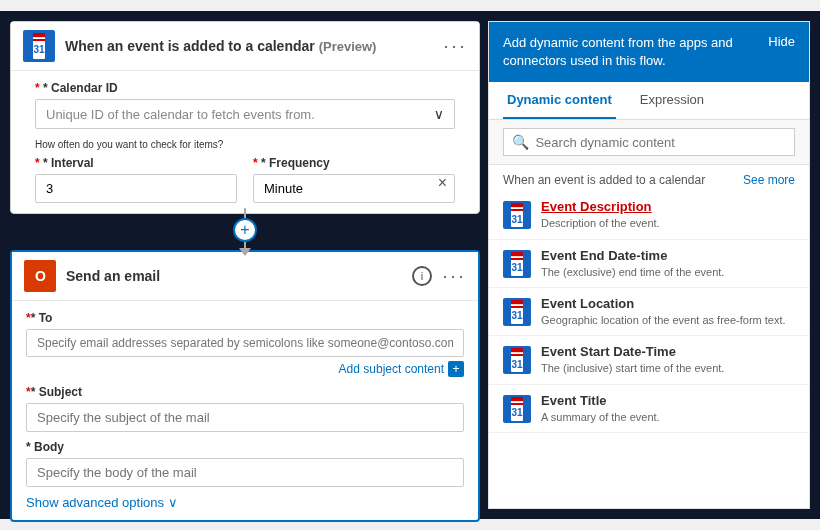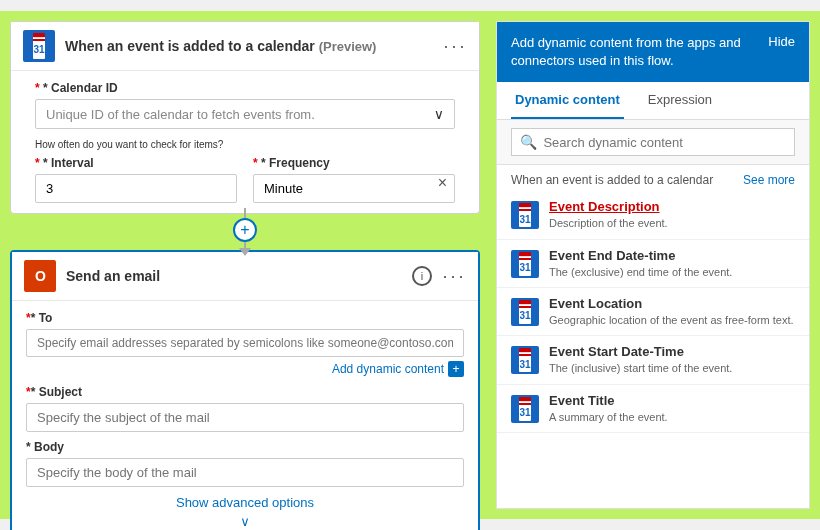--- a/index.html
+++ b/index.html
@@ -1,17 +1,17 @@
 <!DOCTYPE html>
 <html><head>
   <meta charset="utf-8">
   <style>
     * { box-sizing: border-box; margin: 0; padding: 0; font-family: 'Segoe UI', Arial, sans-serif; }
     body { background: #f0f0f0; width: 820px; height: 530px; overflow: hidden; display: flex; align-items: center; justify-content: center; }
-    .container { width: 820px; height: 508px; background: #bef264; display: flex; gap: 8px; padding: 10px; }
+    .container { width: 820px; height: 508px; background: #0f172a; display: flex; gap: 0; padding: 10px; }
     .left-panel { flex: 0 0 470px; display: flex; flex-direction: column; gap: 0; }
     .right-panel { flex: 1; background: white; border: 1px solid #e0e0e0; display: flex; flex-direction: column; margin-left: 8px; }
 
     
     .trigger-card { background: white; border: 1px solid #d0d0d0; border-radius: 4px; padding: 0; }
     .trigger-header { display: flex; align-items: center; padding: 8px 12px; background: white; border-bottom: 1px solid #e8e8e8; }
     .trigger-icon { width: 32px; height: 32px; background: #1565c0; color: white; display: flex; align-items: center; justify-content: center; font-size: 12px; font-weight: bold; border-radius: 2px; margin-right: 10px; flex-shrink: 0; }
     .trigger-title { flex: 1; font-size: 14px; font-weight: 600; color: #333; }
     .trigger-title .preview { font-weight: bold; color: #777; font-size: 13px; }
     .trigger-dots { color: #555; cursor: pointer; font-size: 18px; letter-spacing: 2px; }
@@ -43,21 +43,21 @@
     .action-icon { width: 32px; height: 32px; background: #d83b01; color: white; display: flex; align-items: center; justify-content: center; font-size: 12px; font-weight: bold; border-radius: 2px; margin-right: 10px; flex-shrink: 0; }
     .action-title { flex: 1; font-size: 14px; font-weight: 600; color: #333; }
     .action-header-icons { display: flex; align-items: center; gap: 10px; }
     .info-circle { width: 20px; height: 20px; border: 2px solid #555; border-radius: 50%; display: flex; align-items: center; justify-content: center; font-size: 11px; color: #555; cursor: pointer; }
     .action-body { padding: 10px 14px; }
     .to-field { border: 1px solid #ccc; padding: 6px 10px; width: 100%; font-size: 12px; color: #aaa; border-radius: 2px; background: white; }
     .add-dynamic { display: flex; justify-content: flex-end; align-items: center; margin: 4px 0 8px 0; }
     .add-dynamic-btn { color: #0070c0; font-size: 12px; cursor: pointer; display: flex; align-items: center; gap: 4px; }
     .add-dynamic-plus { background: #0070c0; color: white; width: 16px; height: 16px; display: flex; align-items: center; justify-content: center; font-size: 12px; border-radius: 2px; }
     .field-row { margin-bottom: 8px; }
-    .show-advanced { color: #0070c0; font-size: 13px; cursor: pointer; display: flex; align-items: center; gap: 4px; margin-top: 6px; flex-direction: column; }
+    .show-advanced { color: #0070c0; font-size: 13px; cursor: pointer; display: flex; align-items: center; gap: 4px; margin-top: 6px; }
 
     
     .right-header { background: #0070c0; color: white; padding: 12px 14px; display: flex; justify-content: space-between; align-items: flex-start; }
     .right-header-text { font-size: 13px; line-height: 1.4; flex: 1; padding-right: 20px; }
     .hide-btn { color: white; font-size: 13px; cursor: pointer; white-space: nowrap; background: none; border: none; }
     .tabs-row { display: flex; border-bottom: 1px solid #ddd; padding: 0 14px; background: white; }
     .tab { padding: 10px 4px; font-size: 13px; color: #555; cursor: pointer; border-bottom: 2px solid transparent; margin-right: 20px; }
     .tab.active { color: #0070c0; border-bottom: 2px solid #0070c0; font-weight: 600; }
     .search-row { padding: 8px 14px; background: #f8f8f8; border-bottom: 1px solid #e0e0e0; }
     .search-box { border: 1px solid #ccc; display: flex; align-items: center; padding: 5px 8px; background: white; gap: 6px; }
@@ -137,21 +137,21 @@
           <div class="info-circle">i</div>
           <span class="trigger-dots">···</span>
         </div>
       </div>
       <div class="action-body">
         <div class="field-row">
           <div class="field-label"><span>*</span><span class="field-label-text" style="color:#333;">* To</span></div>
           <input class="to-field" type="text" placeholder="Specify email addresses separated by semicolons like someone@contoso.com" style="">
           <div class="add-dynamic">
             <span class="add-dynamic-btn">
-              <span>Add dynamic content</span>
+              <span>Add subject content</span>
               <span class="add-dynamic-plus">+</span>
             </span>
           </div>
         </div>
         <div class="field-row">
           <div class="field-label"><span>*</span><span class="field-label-text" style="color:#333;">* Subject</span></div>
           <input class="text-input" type="text" placeholder="Specify the subject of the mail" style="">
         </div>
         <div class="field-row">
           <div class="field-label"><span style="color:#333; font-weight:600;">* Body</span></div>

